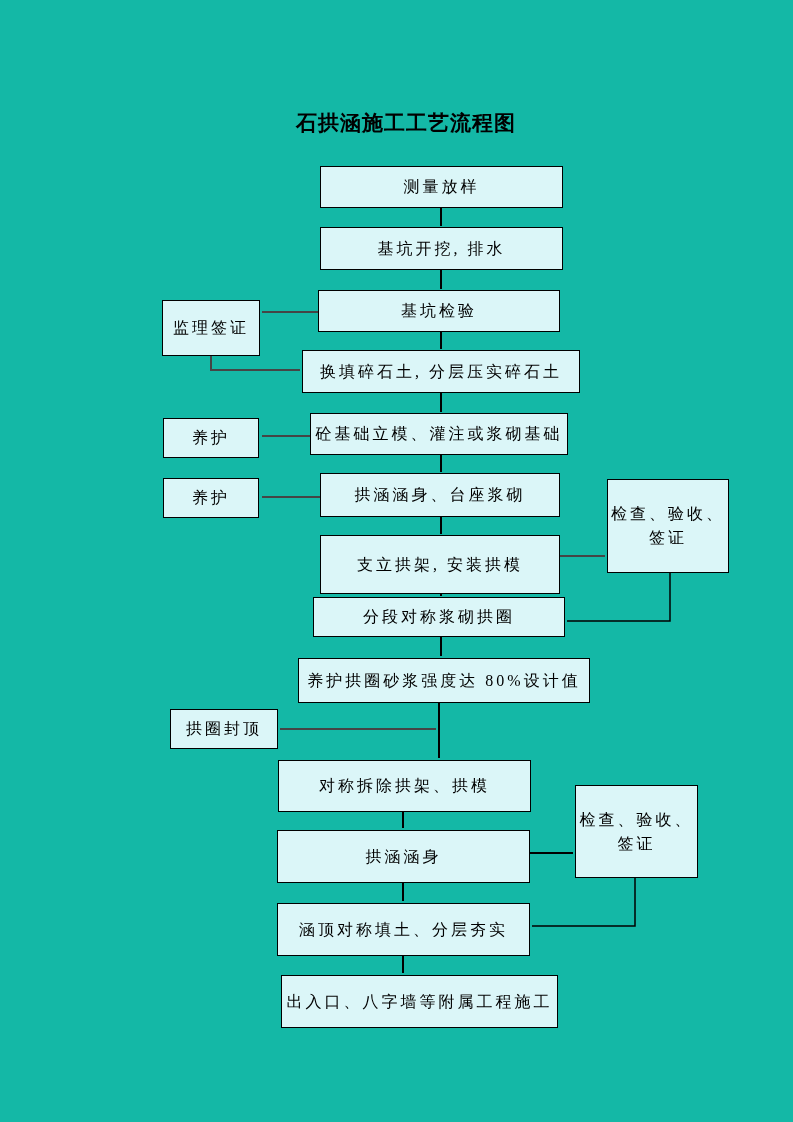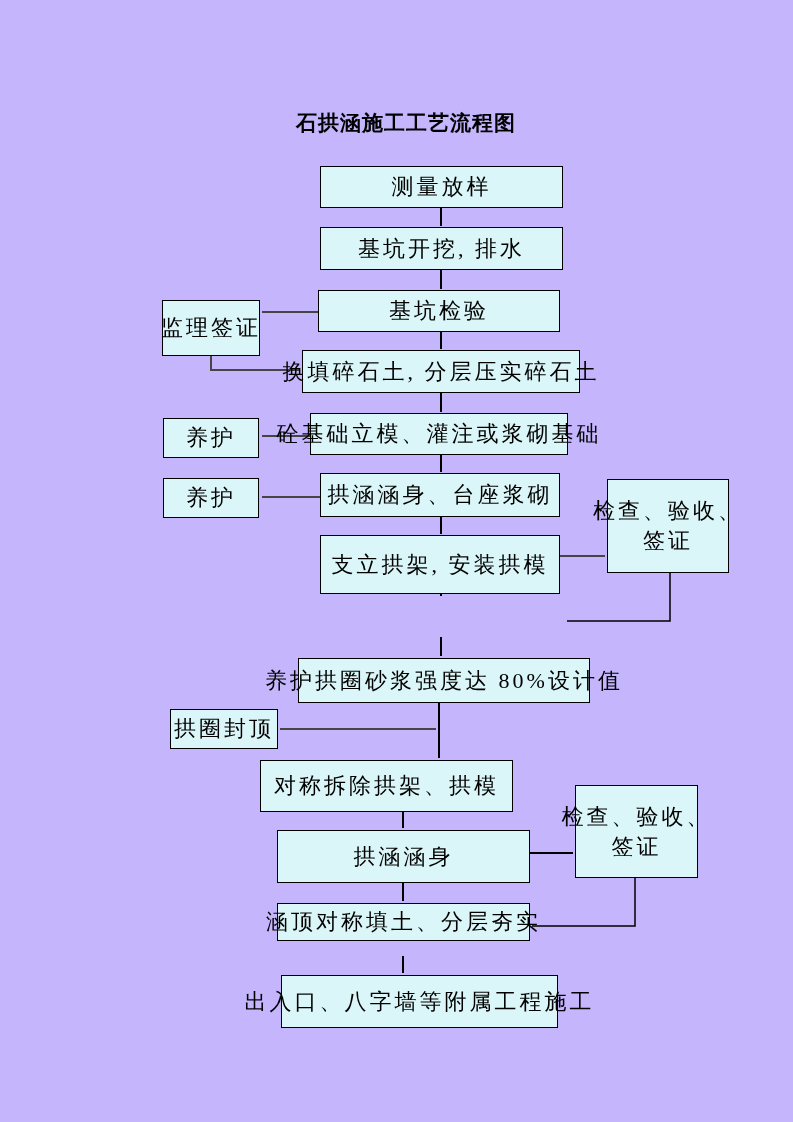--- a/index.html
+++ b/index.html
@@ -1,20 +1,20 @@
 <!DOCTYPE html>
 <html style="--box-fill: #dbf6f8; --box-border: #000000; --line-main: #000000; --line-side: #454545;"><head>
 <meta charset="utf-8">
 <style>
   html, body { margin: 0; padding: 0; background: #ffffff; }
   .page {
     position: relative;
     width: 793px;
     height: 1122px;
-    background: #c4b5fd;
+    background: #14b8a6;
     margin: 0 auto;
     overflow: hidden;
     font-family: "Liberation Serif", "DejaVu Serif", serif;
     color: #000;
   }
   .chart-title {
     position: absolute;
     top: 109px;
     left: 296px;
     font-family: "Liberation Sans", "DejaVu Sans", sans-serif;
@@ -24,21 +24,21 @@
     white-space: nowrap;
   }
   .node {
     position: absolute;
     box-sizing: border-box;
     background: var(--box-fill, #dbf6f8);
     border: 1px solid var(--box-border, #000);
     display: flex;
     align-items: center;
     justify-content: center;
-    font-size: 22px;
+    font-size: 16px;
     letter-spacing: 3px;
     line-height: 1;
     text-align: left;
     white-space: nowrap;
   }
   .node.two-line {
     flex-direction: column;
     gap: 8px;
   }
   svg.connectors {
@@ -92,24 +92,25 @@
     <path class="elbow-line" d="M635,878 V926 H532" marker-end="url(#arrow)"></path>
   </svg>
 
   <div class="node" style="left:320px;top:166px;width:243px;height:42px">测量放样</div>
   <div class="node" style="left:320px;top:227px;width:243px;height:43px">基坑开挖, 排水</div>
   <div class="node" style="left:302px;top:350px;width:278px;height:43px">换填碎石土, 分层压实碎石土</div>
   <div class="node" style="left:318px;top:290px;width:242px;height:42px">基坑检验</div>
   <div class="node" style="left:310px;top:413px;width:258px;height:42px">砼基础立模、灌注或浆砌基础</div>
   <div class="node" style="left:320px;top:473px;width:240px;height:44px">拱涵涵身、台座浆砌</div>
   <div class="node" style="left:320px;top:535px;width:240px;height:59px">支立拱架, 安装拱模</div>
+  <div class="node" style="left:313px;top:597px;width:252px;height:40px">分段对称浆砌拱圈</div>
   <div class="node" style="left:298px;top:658px;width:292px;height:45px">养护拱圈砂浆强度达 80%设计值</div>
-  <div class="node" style="left:260px;top:760px;width:253px;height:52px">对称拆除拱架、拱模</div>
+  <div class="node" style="left:278px;top:760px;width:253px;height:52px">对称拆除拱架、拱模</div>
   <div class="node" style="left:277px;top:830px;width:253px;height:53px">拱涵涵身</div>
-  <div class="node" style="left:277px;top:903px;width:253px;height:38px">涵顶对称填土、分层夯实</div>
+  <div class="node" style="left:277px;top:903px;width:253px;height:53px">涵顶对称填土、分层夯实</div>
   <div class="node" style="left:281px;top:975px;width:277px;height:53px">出入口、八字墙等附属工程施工</div>
 
   <div class="node" style="left:162px;top:300px;width:98px;height:56px">监理签证</div>
   <div class="node" style="left:163px;top:418px;width:96px;height:40px">养护</div>
   <div class="node" style="left:163px;top:478px;width:96px;height:40px">养护</div>
 
   <div class="node two-line" style="left:607px;top:479px;width:122px;height:94px">
     <div>检查、验收、</div>
     <div>签证</div>
   </div>

